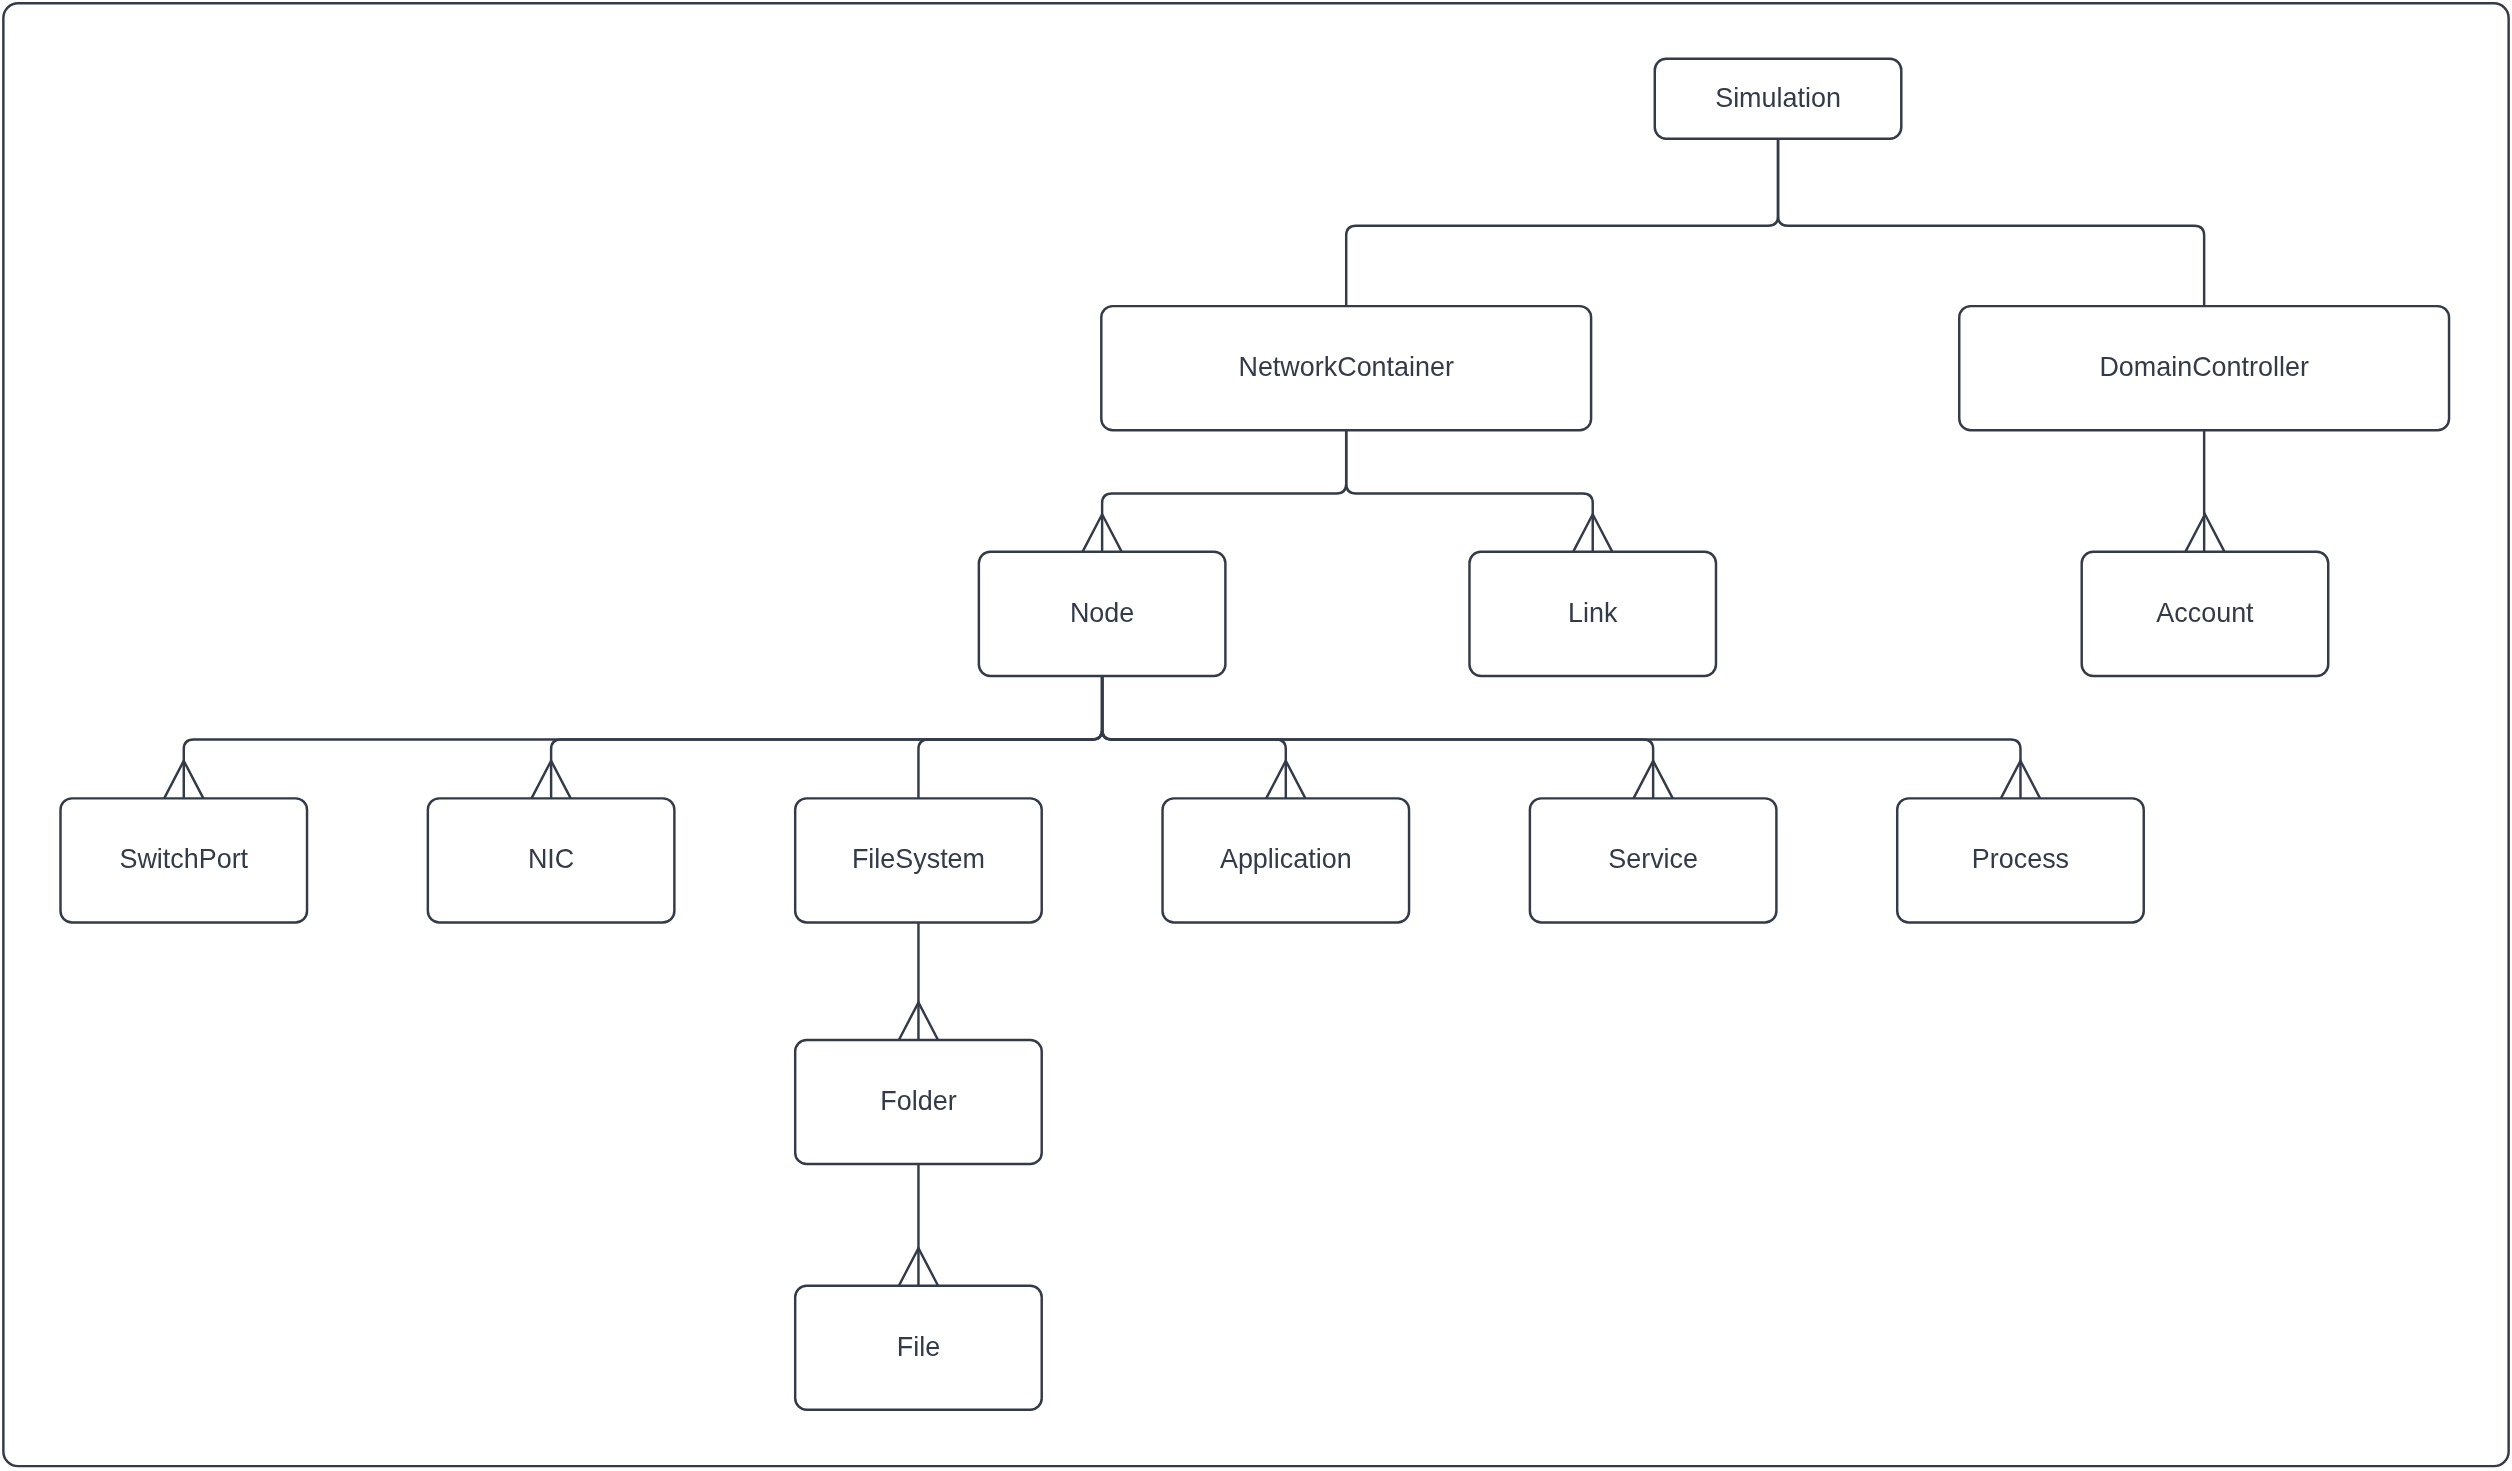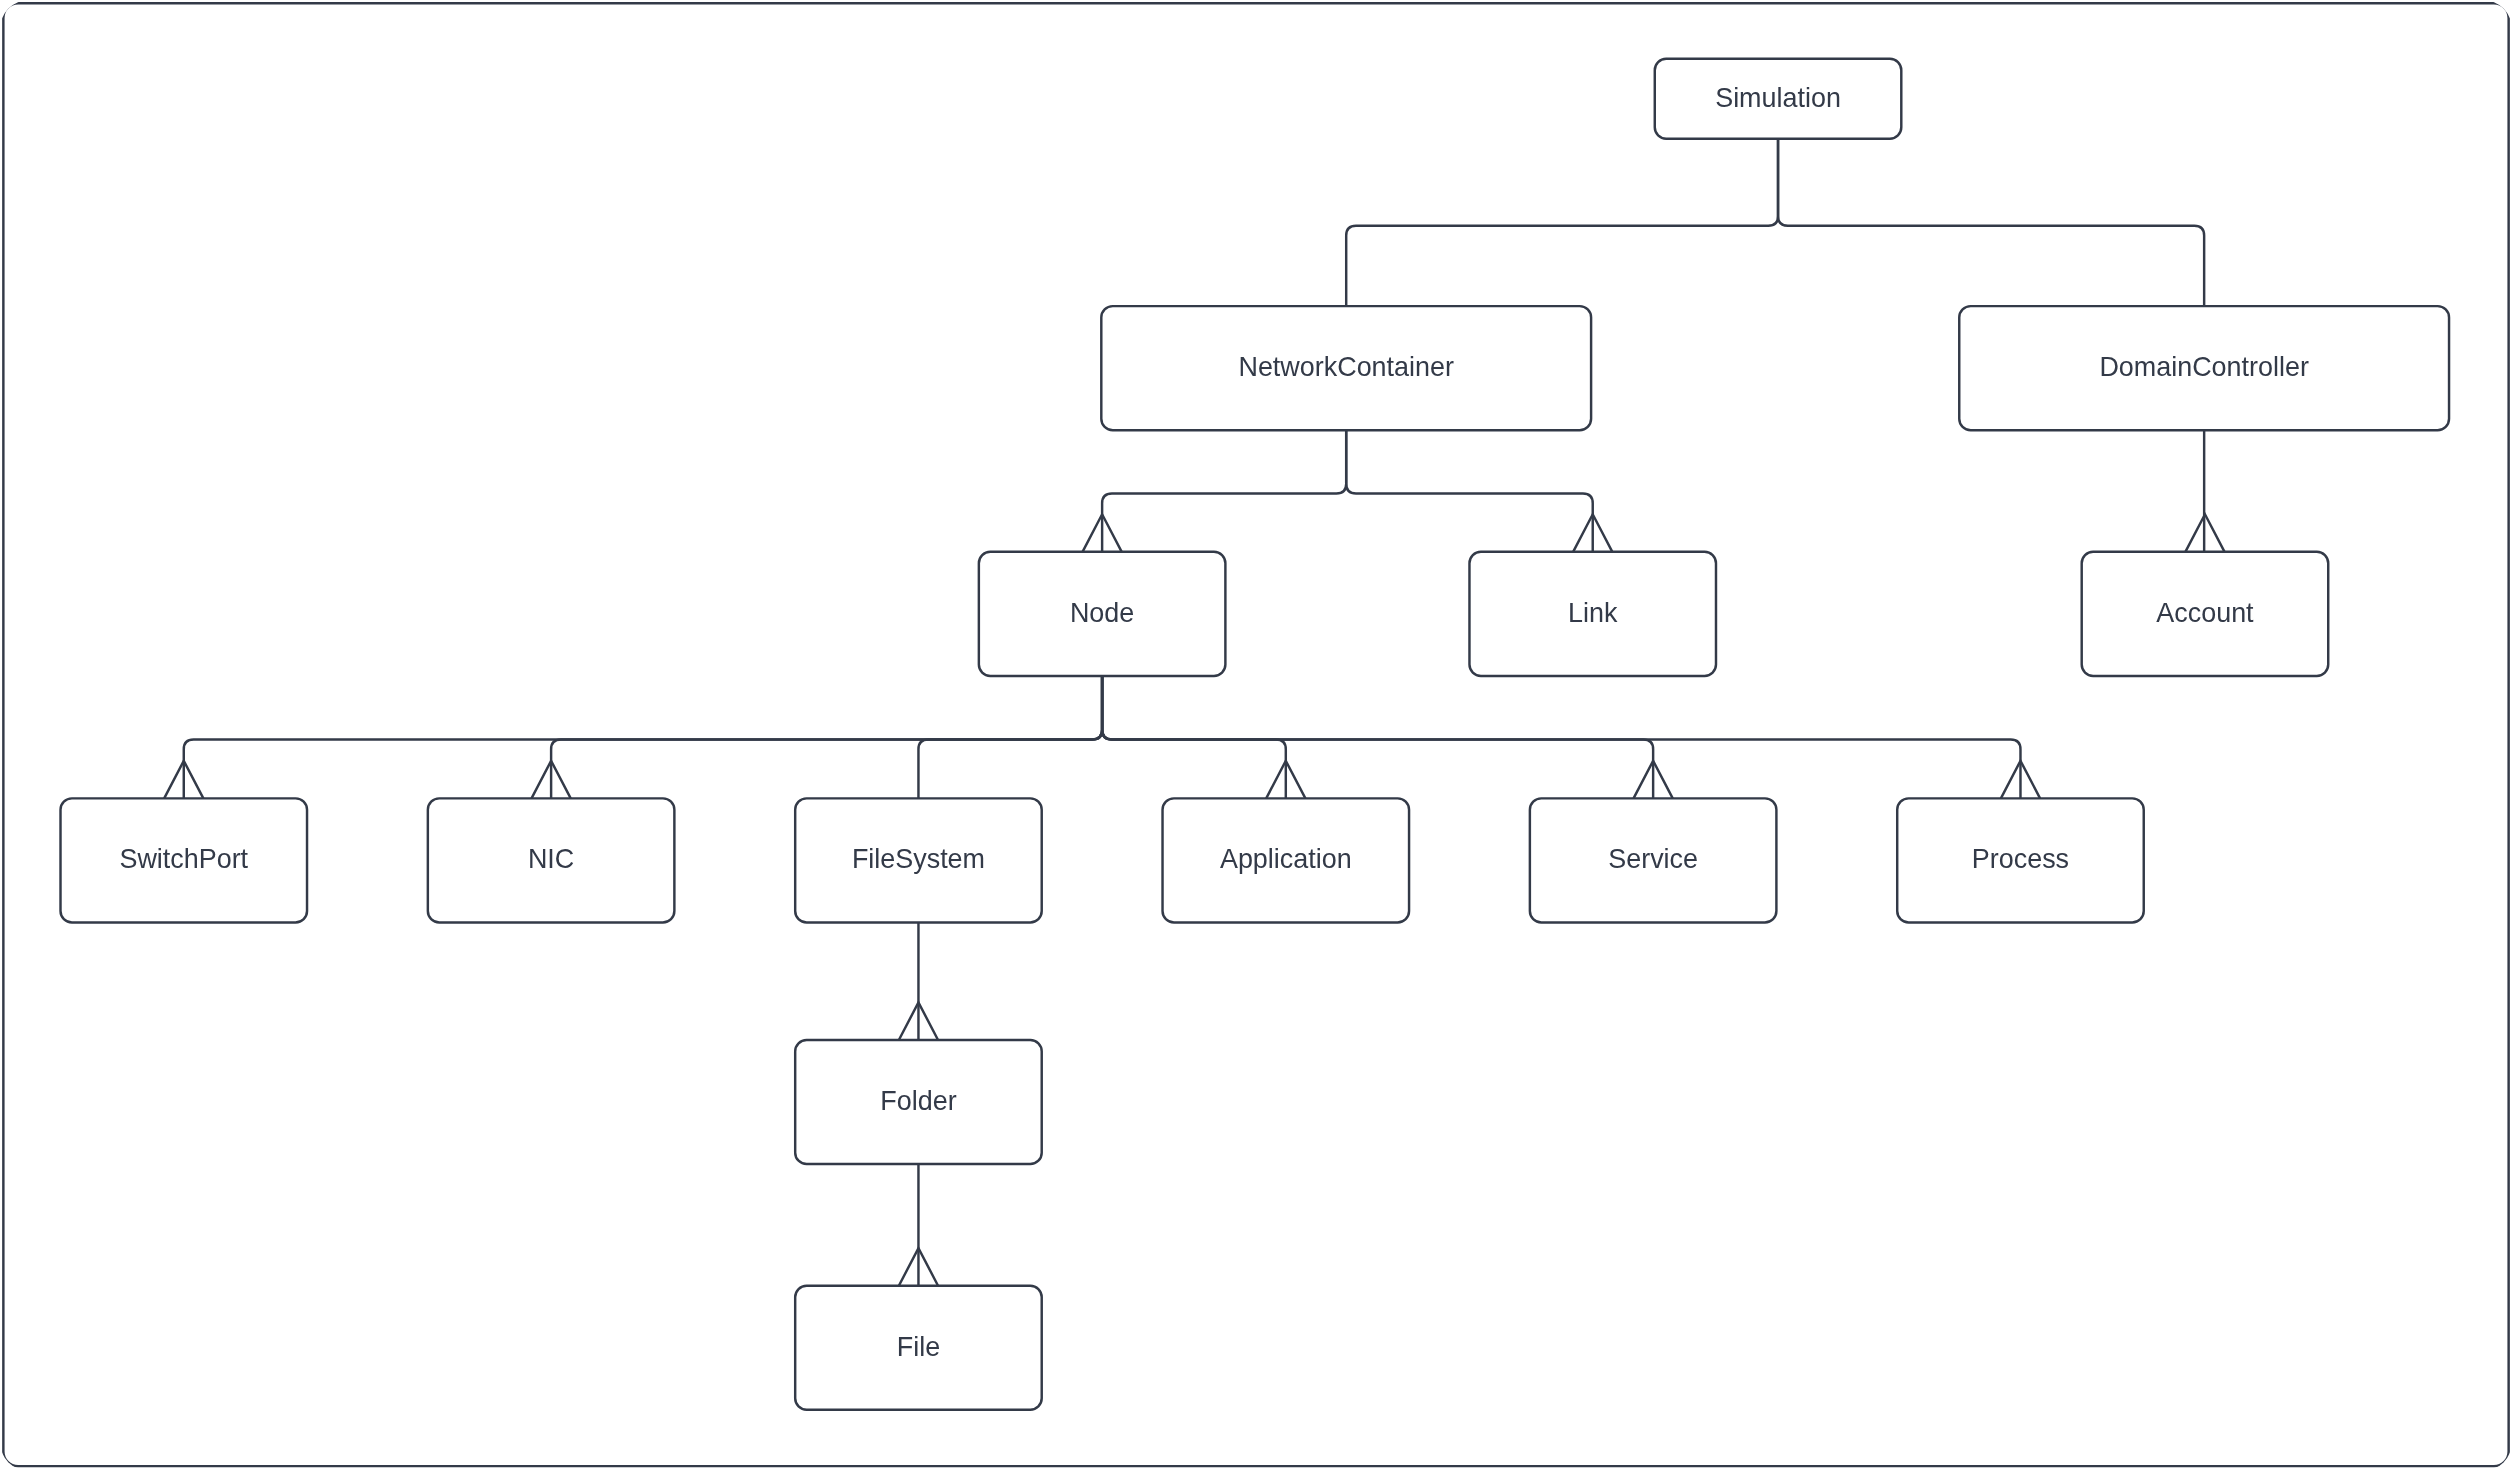--- a/index.html
+++ b/index.html
@@ -10,21 +10,20 @@
   }
   body {
     font-family: "Liberation Sans", sans-serif;
   }
   #canvas-wrap {
     position: relative;
     width: 2512px;
     height: 1471px;
     background: #ffffff;
     overflow: hidden;
-    border-radius: 29px;
   }
   #diagram-svg {
     position: absolute;
     left: 0;
     top: 0;
     width: 2512px;
     height: 1471px;
     display: block;
   }
   .frame-rect {

